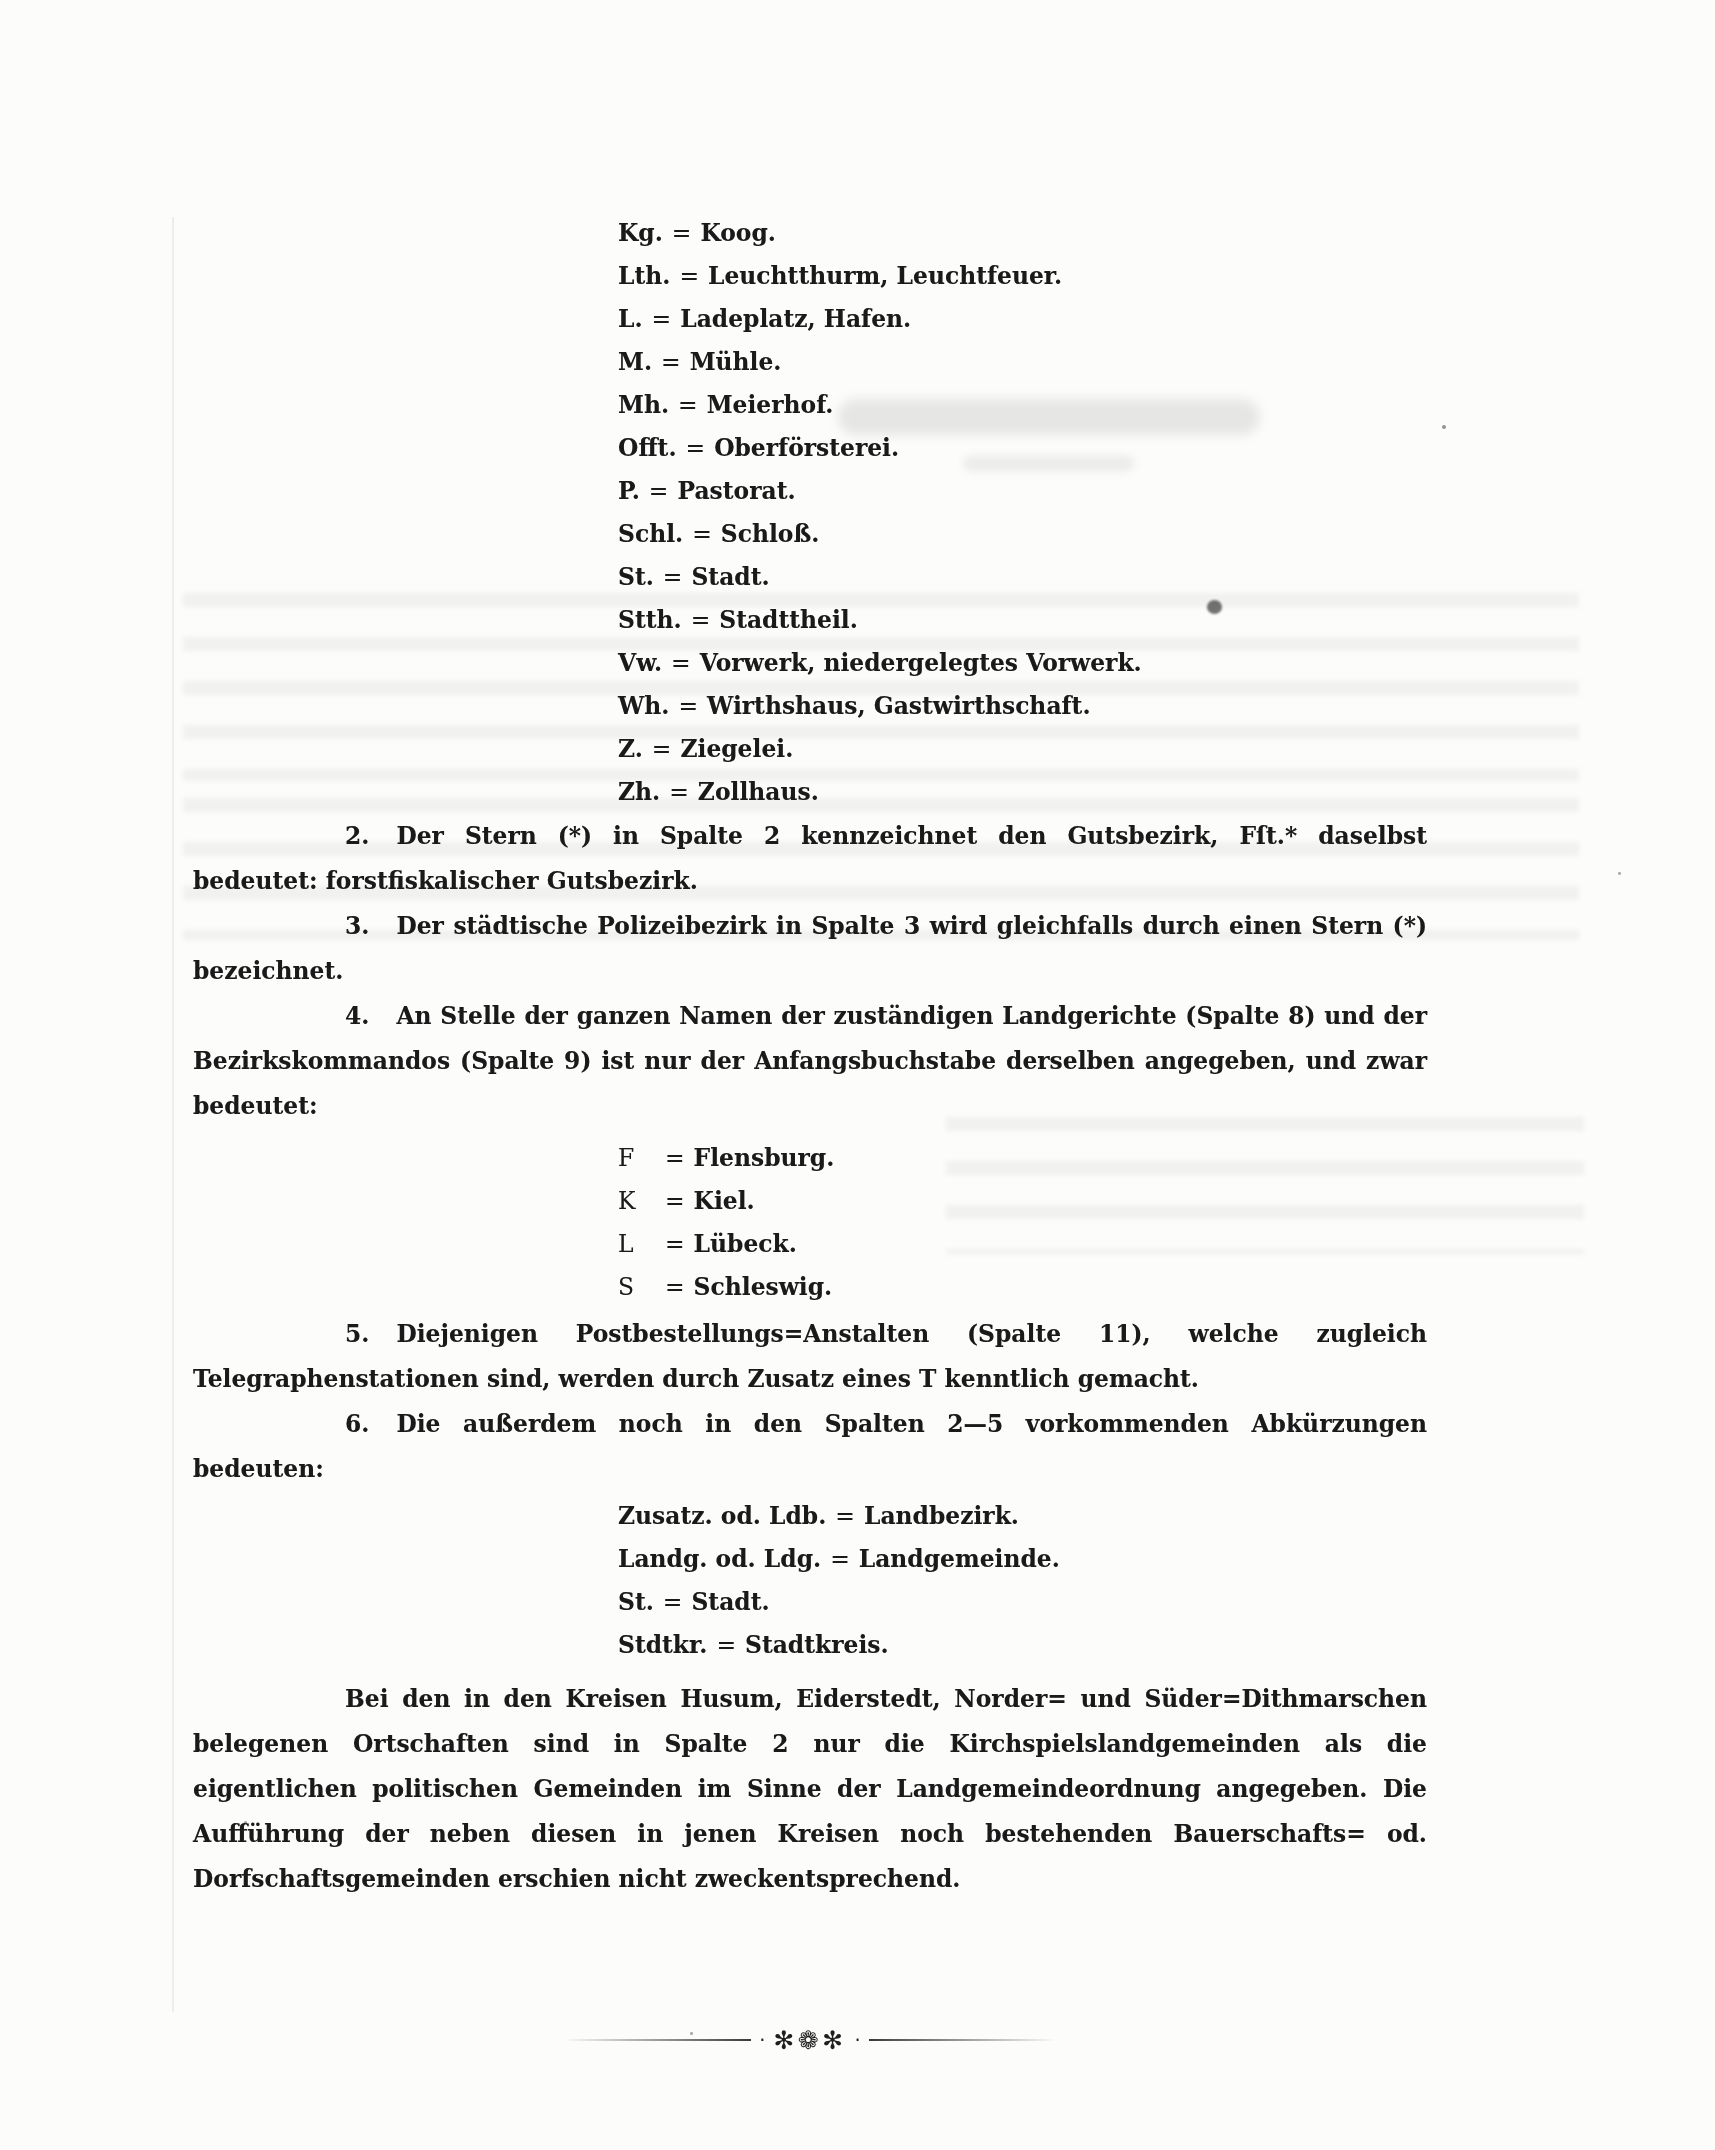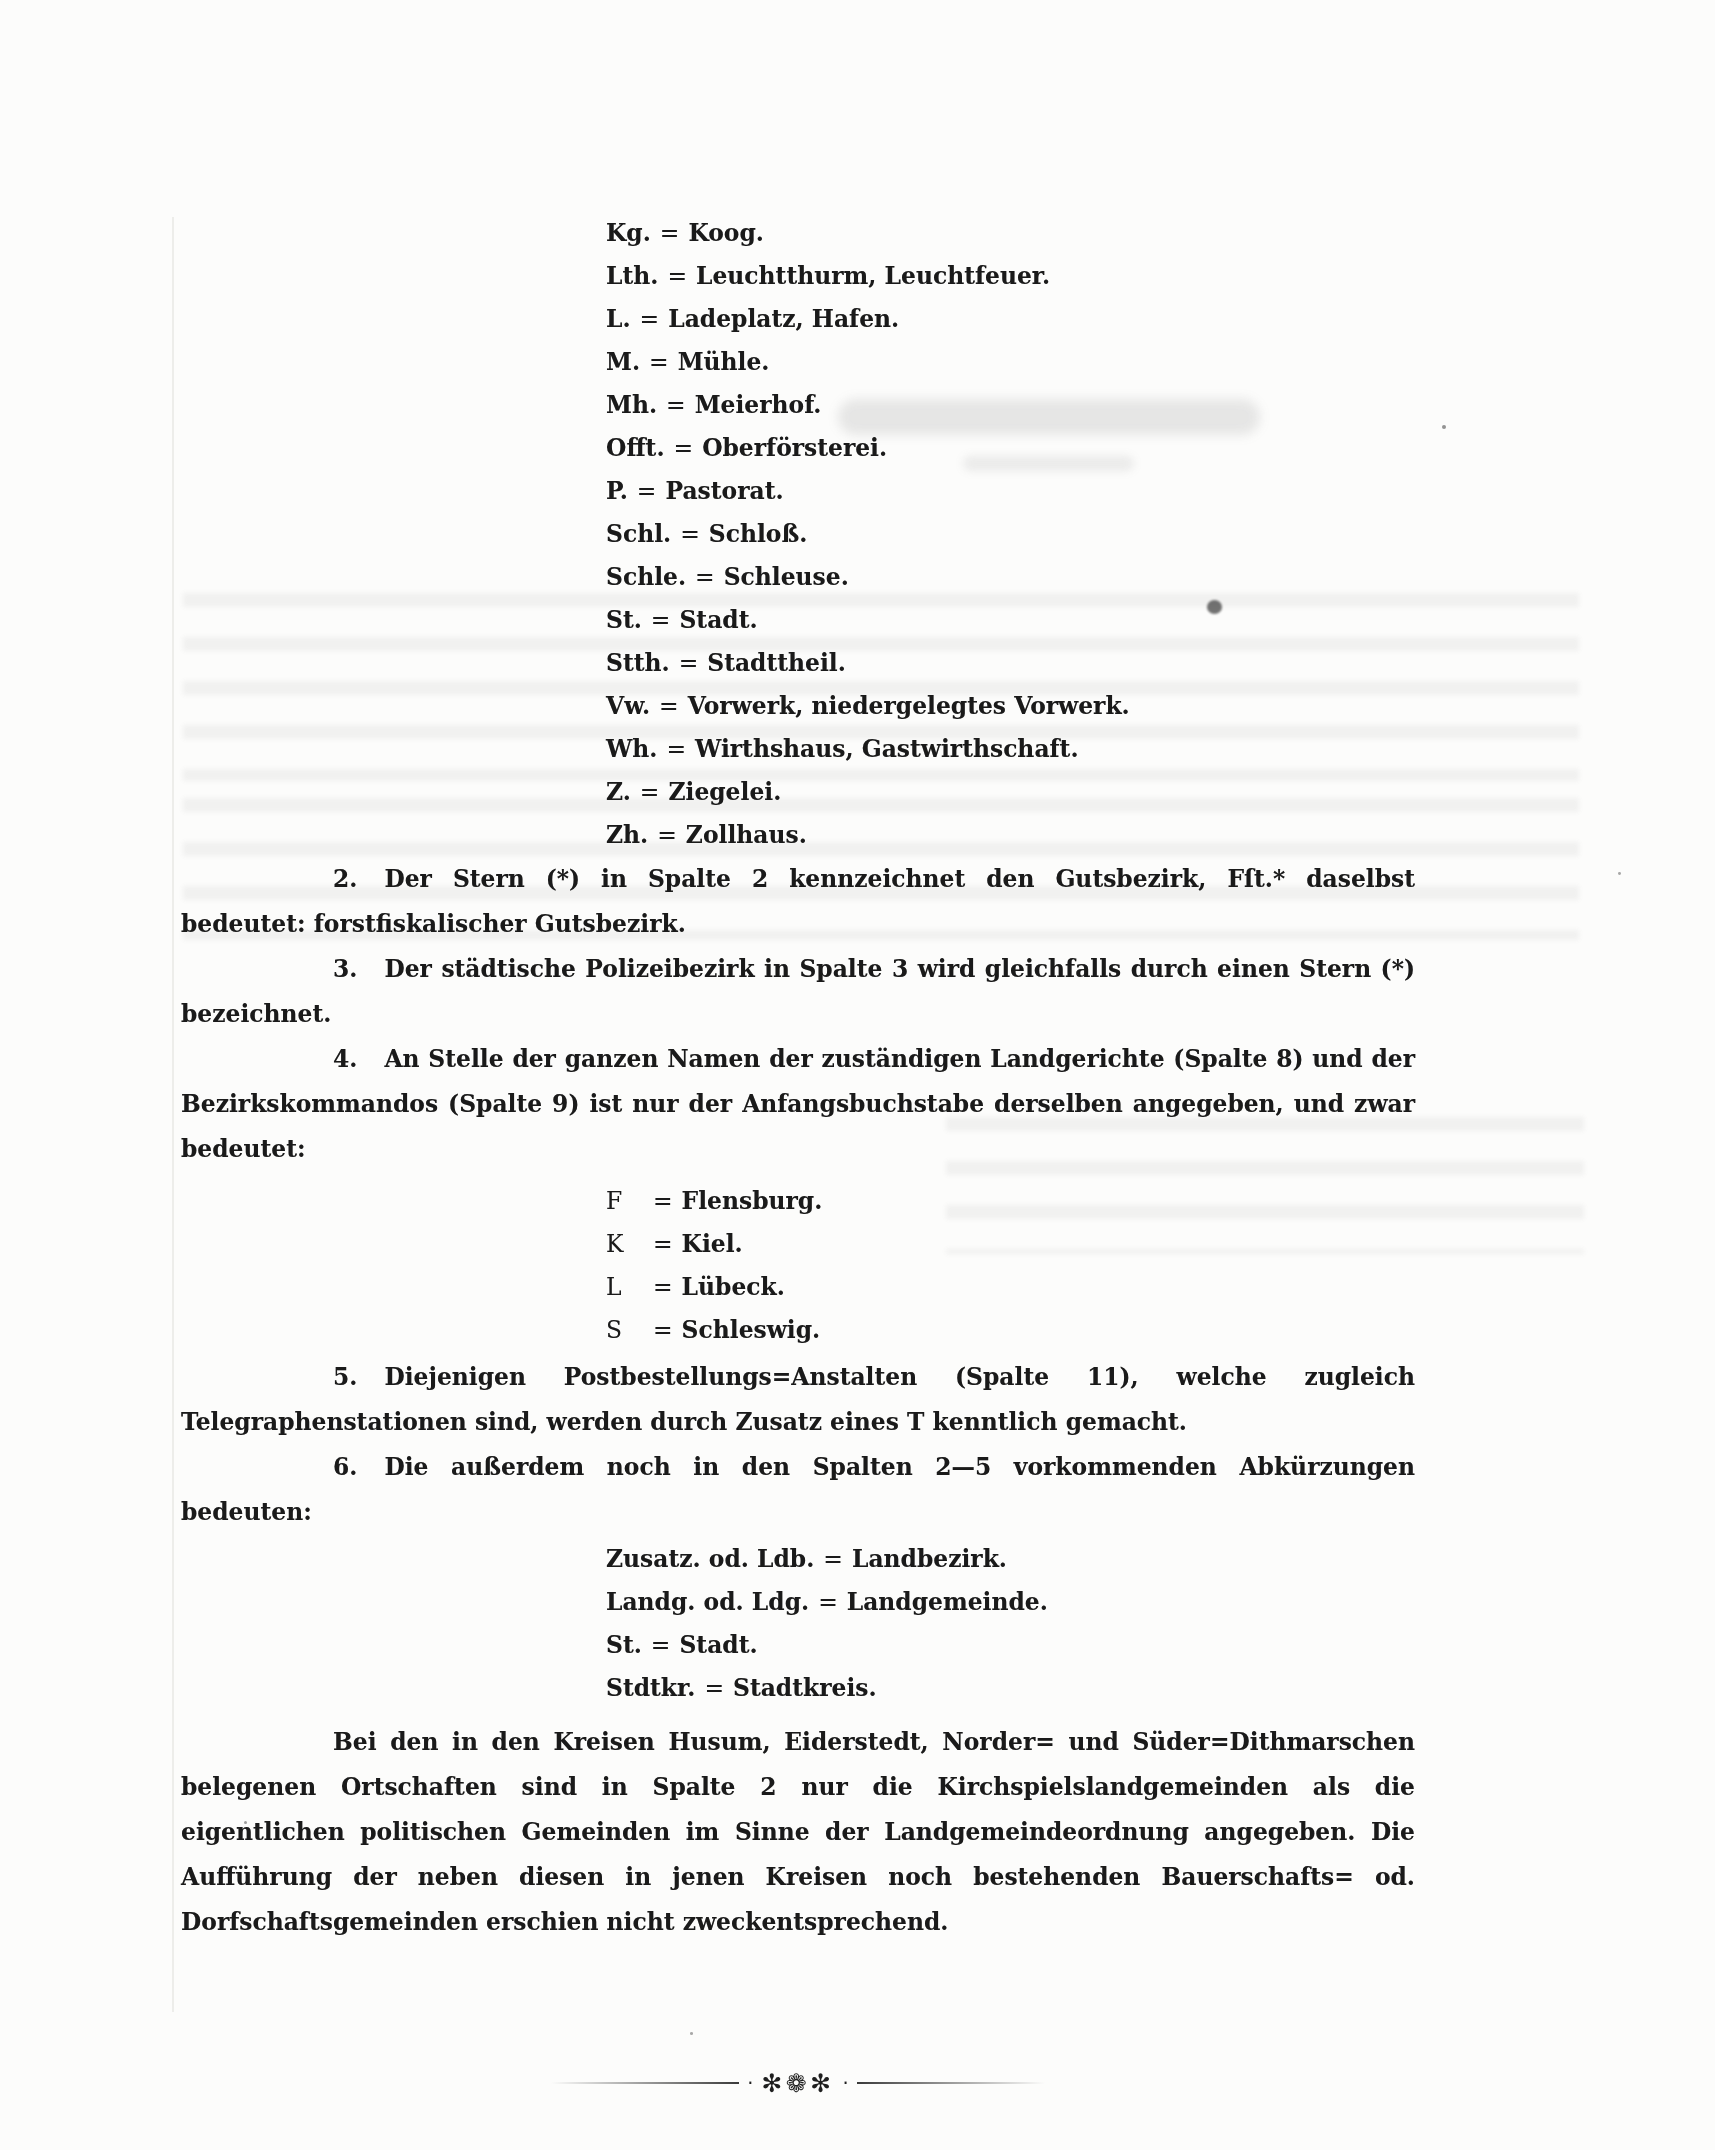--- a/index.html
+++ b/index.html
@@ -77,21 +77,21 @@
     left: 1207px; top: 600px; width: 15px; height: 13.7px;
     filter: blur(1.1px); opacity: .65;
   }
   .sp1 { left: 1442px; top: 425px; width: 4px; height: 4px; opacity:.5; }
   .sp2 { left: 244px;  top: 1821px; width: 3.4px; height: 3.4px; opacity:.45; }
   .sp3 { left: 1618px; top: 872px; width: 2.8px; height: 2.8px; opacity:.4; }
   .sp4 { left: 690px; top: 2032px; width: 3.4px; height: 2.8px; opacity:.4; }
 
   .content {
     position: absolute;
-    left: 0;
+    left: 12px;
     top: 0;
     width: 1553px;
     box-sizing: border-box;
     padding: 212px 138px 0 181px;
     font-size: 23.4px;
     font-weight: bold;
     text-shadow: 0 0 0.6px rgba(0,0,0,.30);
   }
   ul { list-style: none; margin: 0; padding: 0; }
   .abbrev-list li,
@@ -158,21 +158,20 @@
 
     <ul class="abbrev-list">
       <li><span>Kg.</span><span class="eq">=</span><span>Koog.</span></li>
       <li><span>Lth.</span><span class="eq">=</span><span>Leuchtthurm, Leuchtfeuer.</span></li>
       <li><span>L.</span><span class="eq">=</span><span>Ladeplatz, Hafen.</span></li>
       <li><span>M.</span><span class="eq">=</span><span>Mühle.</span></li>
       <li><span>Mh.</span><span class="eq">=</span><span>Meierhof.</span></li>
       <li><span>Offt.</span><span class="eq">=</span><span>Oberförsterei.</span></li>
       <li><span>P.</span><span class="eq">=</span><span>Pastorat.</span></li>
       <li><span>Schl.</span><span class="eq">=</span><span>Schloß.</span></li>
-      <li><span>Schle.</span><span class="eq">=</span><span>Schleuse.</span></li>
       <li><span>St.</span><span class="eq">=</span><span>Stadt.</span></li>
       <li><span>Stth.</span><span class="eq">=</span><span>Stadttheil.</span></li>
       <li><span>Vw.</span><span class="eq">=</span><span>Vorwerk, niedergelegtes Vorwerk.</span></li>
       <li><span>Wh.</span><span class="eq">=</span><span>Wirthshaus, Gastwirthschaft.</span></li>
       <li><span>Z.</span><span class="eq">=</span><span>Ziegelei.</span></li>
       <li><span>Zh.</span><span class="eq">=</span><span>Zollhaus.</span></li>
     </ul>
 
     <p class="note"><span class="note-num">2.</span><span>Der Stern (*) in Spalte 2 kennzeichnet den Gutsbezirk, Fſt.* daselbst bedeutet: forstfiskalischer Gutsbezirk.</span></p>
     <p class="note"><span class="note-num">3.</span><span>Der städtische Polizeibezirk in Spalte 3 wird gleichfalls durch einen Stern (*) bezeichnet.</span></p>

